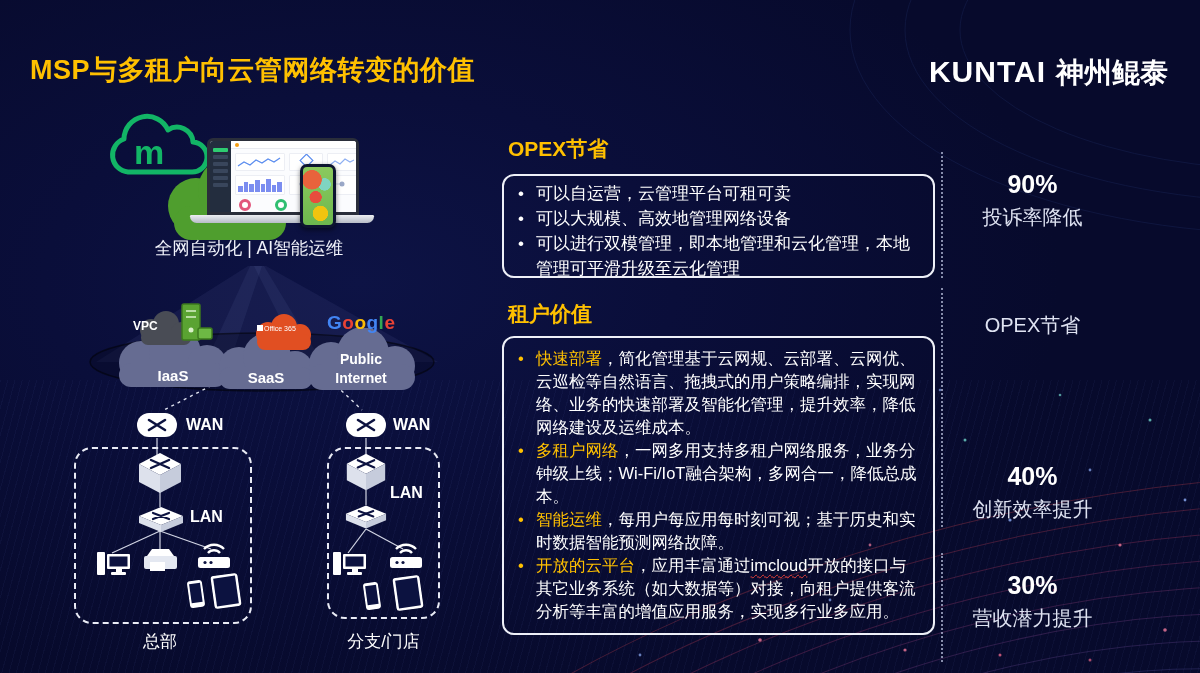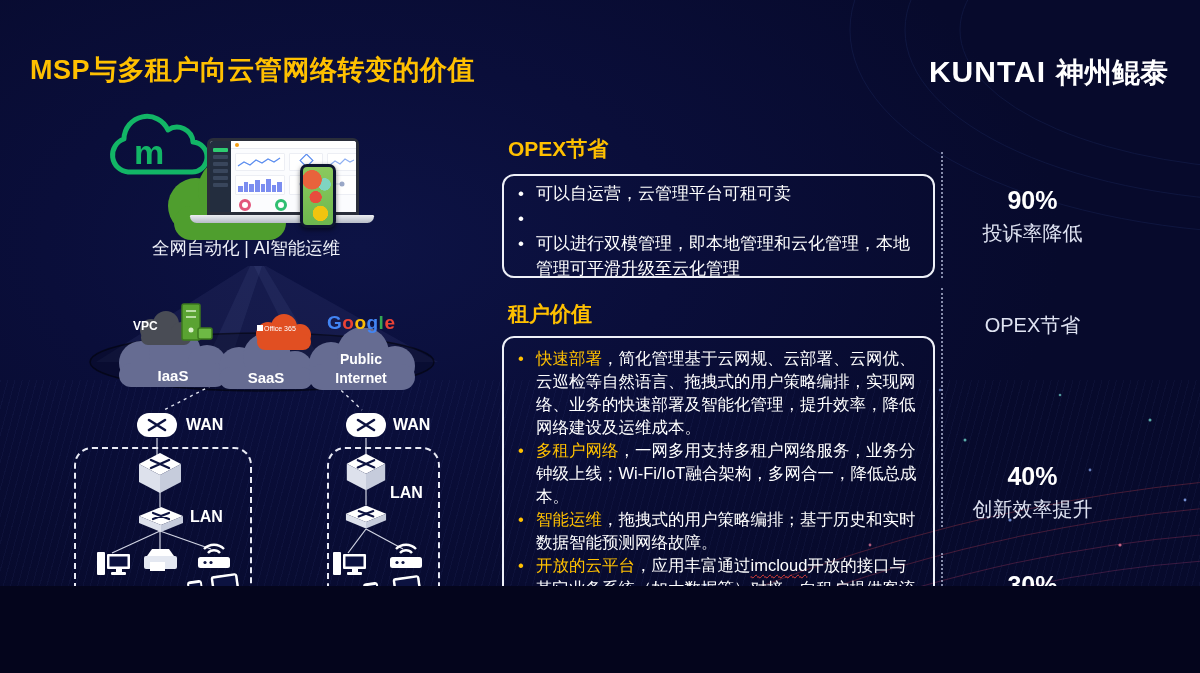--- a/index.html
+++ b/index.html
@@ -1,17 +1,17 @@
 <!DOCTYPE html>
 <html><head>
 <meta charset="utf-8">
 <style>
   * { margin:0; padding:0; box-sizing:border-box; }
   body { font-family:"Liberation Sans","DejaVu Sans",sans-serif; background:#04051c; }
-  .slide { position:relative; width:1200px; height:586px; overflow:hidden;
+  .slide { position:relative; width:1200px; height:673px; overflow:hidden;
     background: radial-gradient(ellipse 700px 420px at 30% 42%, #0d1345 0%, #0a0e3a 45%, #070a2c 100%); }
 
   
   .bg-svg { position:absolute; inset:0; z-index:0; }
   .streaks { position:absolute; left:0; top:380px; width:1200px; height:293px; z-index:0;
     background: repeating-linear-gradient(105deg, rgba(110,130,220,0.05) 0 1px, transparent 1px 7px); }
 
   
   .title { position:absolute; left:30px; top:52px; font-size:27px; font-weight:bold;
     color:#FFC000; letter-spacing:0.5px; z-index:3; }
@@ -48,21 +48,21 @@
     background:linear-gradient(#eceef2,#b7bcc7); border-radius:2px 2px 10px 10px; }
   .phone { position:absolute; left:300px; top:164px; width:36px; height:64px; z-index:4;
     background:#0d1530; border-radius:7px; padding:3px; box-shadow:0 2px 5px rgba(0,0,0,0.5); }
   .phone .scr { width:100%; height:100%; border-radius:4px;
     background:
       radial-gradient(circle at 30% 22%, #e8633c 0 19%, transparent 20%),
       radial-gradient(circle at 42% 52%, #e84c3d 0 17%, transparent 18%),
       radial-gradient(circle at 58% 80%, #f1c40f 0 15%, transparent 16%),
       radial-gradient(circle at 72% 30%, #7fd4c1 0 13%, transparent 14%),
       linear-gradient(#8bc95e,#6db84e); }
-  .caption { position:absolute; left:152px; top:236px; width:230px; 
+  .caption { position:absolute; left:134px; top:236px; width:230px; text-align:center;
     font-size:17.5px; color:#f0f2fa; z-index:3; }
 
   
   .tier-cloud { position:absolute; z-index:2; }
   .vpc-cloud { position:absolute; left:133px; top:310px; z-index:3; }
   .vpc-cloud span { position:absolute; left:0; top:9px; width:100%; text-align:left; color:#fff; font-size:12px; font-weight:bold; }
   .server-ic { position:absolute; left:178px; top:302px; z-index:3; }
   .office-cloud { position:absolute; left:250px; top:314px; z-index:3; }
   .office-cloud .otxt { position:absolute; left:14px; top:11px; color:#fff; font-size:7px; white-space:nowrap; }
   .office-cloud .osq { position:absolute; left:7px; top:11px; width:6px; height:6px; background:#fff; }
@@ -91,21 +91,21 @@
   .wavy { text-decoration:underline; text-decoration-style:wavy; text-decoration-color:#e2403a; text-underline-offset:3px; text-decoration-thickness:1px; }
 
   
   .sep { position:absolute; left:941px; width:0; border-left:2px dotted rgba(190,196,225,0.7); z-index:2; }
   .sep1 { top:152px; height:126px; }
   .sep2 { top:288px; height:239px; }
   .sep3 { top:553px; height:109px; }
   .stat { position:absolute; left:935px; width:195px; text-align:center; z-index:3; }
   .stat .num { font-size:25px; font-weight:600; color:#fff; }
   .stat .lab { font-size:20px; color:#dfe3f2; margin-top:5px; }
-  .s1 { top:170px;margin-top:16px; } .s2 { top:307px; } .s3 { top:462px;text-align:center; } .s4 { top:571px; }
+  .s1 { top:170px; } .s2 { top:307px; } .s3 { top:462px;text-align:center; } .s4 { top:571px; }
 </style>
 </head>
 <body>
 
 <div class="slide">
 
   <svg class="bg-svg" width="1200" height="673" viewBox="0 0 1200 673">
     <g fill="none" stroke-width="1" opacity="0.33" transform="rotate(-14 1040 860)">
       <ellipse cx="1040" cy="860" rx="180" ry="70" stroke="#24407e"></ellipse>
       <ellipse cx="1040" cy="860" rx="235" ry="95" stroke="#284487"></ellipse>
@@ -401,40 +401,41 @@
   <span class="site-lbl" style="left:327px; top:630px; width:113px; text-align:center;">分支/门店</span>
 
   <div class="sec-head" style="top:135px;">OPEX节省</div>
   <div class="val-box msp-box">
     <div class="b-row">
       <span class="b-mark">•</span>
       <span>可以自运营，云管理平台可租可卖</span>
     </div>
     <div class="b-row">
       <span class="b-mark">•</span>
+      <span>可以大规模、高效地管理网络设备</span>
     </div>
     <div class="b-row">
       <span class="b-mark">•</span>
       <span>可以进行双模管理，即本地管理和云化管理，本地管理可平滑升级至云化管理</span>
     </div>
   </div>
 
   <div class="sec-head" style="top:300px;">租户价值</div>
   <div class="val-box ten-box">
     <div class="b-row">
       <span class="b-mark">•</span>
       <span><span class="kw">快速部署</span><span>，简化管理基于云网规、云部署、云网优、云巡检等自然语言、拖拽式的用户策略编排，实现网络、业务的快速部署及智能化管理，提升效率，降低网络建设及运维成本。</span></span>
     </div>
     <div class="b-row">
       <span class="b-mark">•</span>
       <span><span class="kw">多租户网络</span><span>，一网多用支持多租户网络服务，业务分钟级上线；Wi-Fi/IoT融合架构，多网合一，降低总成本。</span></span>
     </div>
     <div class="b-row">
       <span class="b-mark">•</span>
-      <span><span class="kw">智能运维</span><span>，拖拽式的用户策略编排；基于历史和实时数据智能预测网络故障。</span></span>
+      <span><span class="kw">智能运维</span><span>，每用户每应用每时刻可视；基于历史和实时数据智能预测网络故障。</span></span>
     </div>
     <div class="b-row">
       <span class="b-mark">•</span>
       <span><span class="kw">开放的云平台</span><span>，应用丰富通过</span><span class="wavy">imcloud</span><span>开放的接口与其它业务系统（如大数据等）对接，向租户提供客流分析等丰富的增值应用服务，实现多行业多应用。</span></span>
     </div>
   </div>
 
   <div class="sep sep1"></div>
   <div class="sep sep2"></div>
   <div class="sep sep3"></div>

